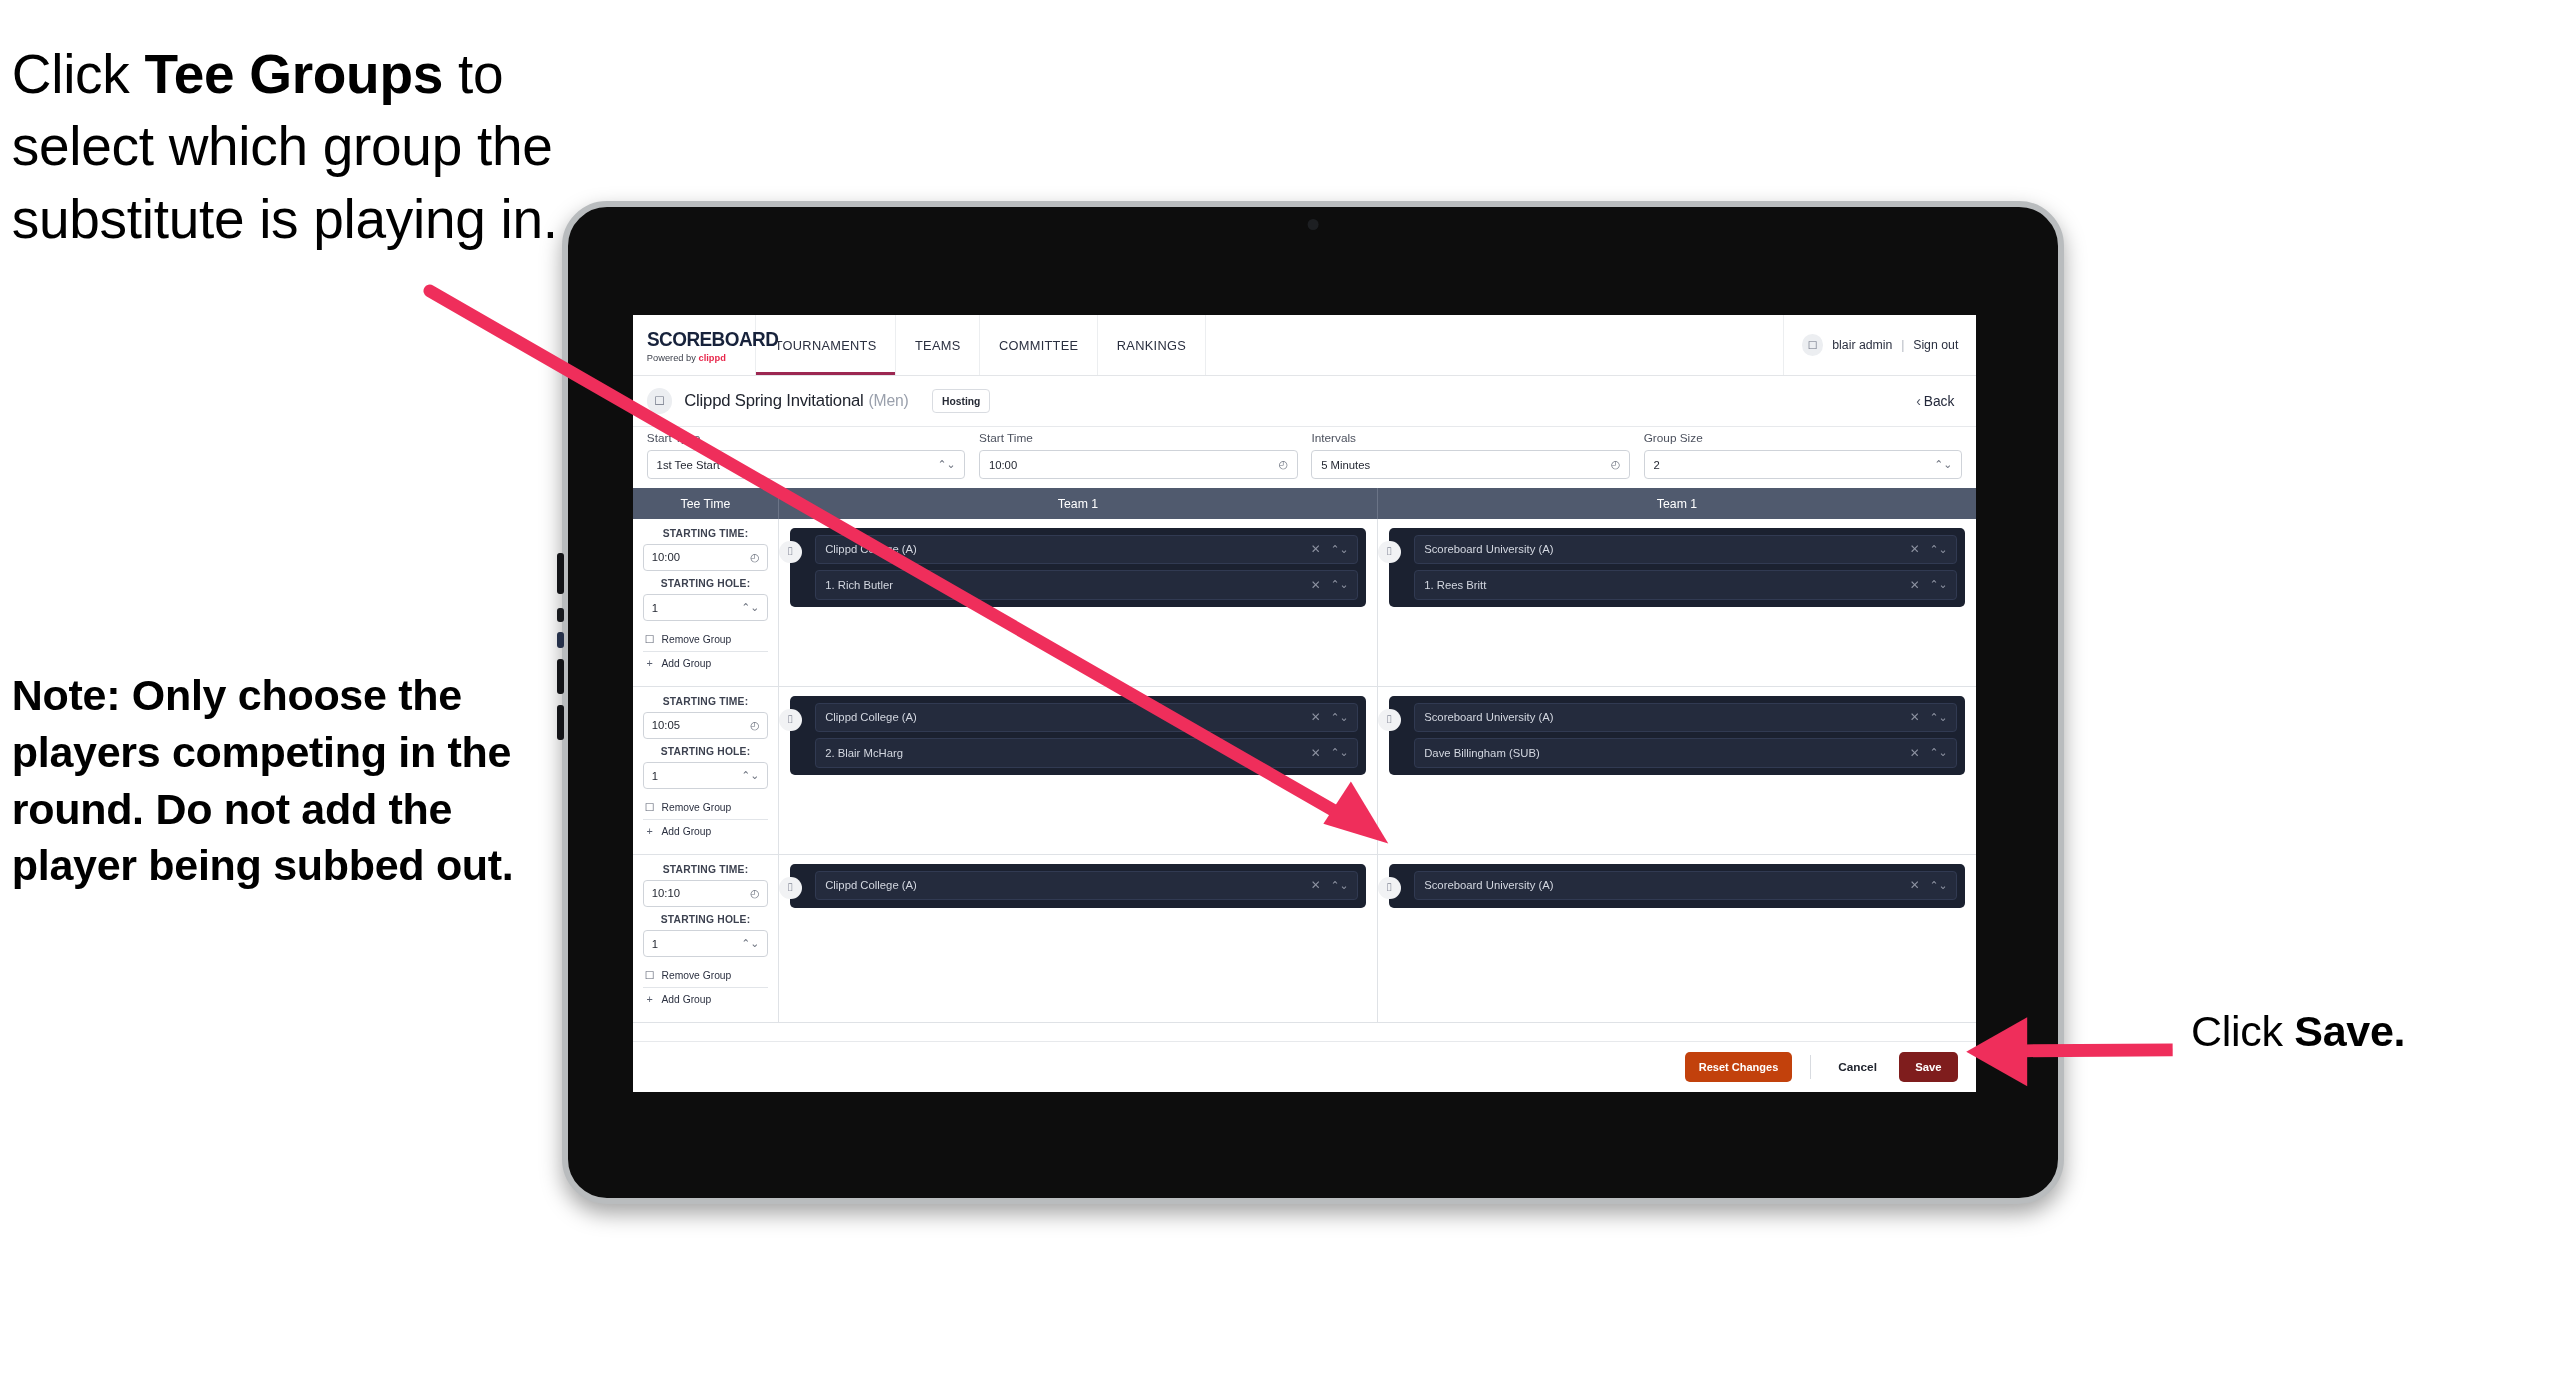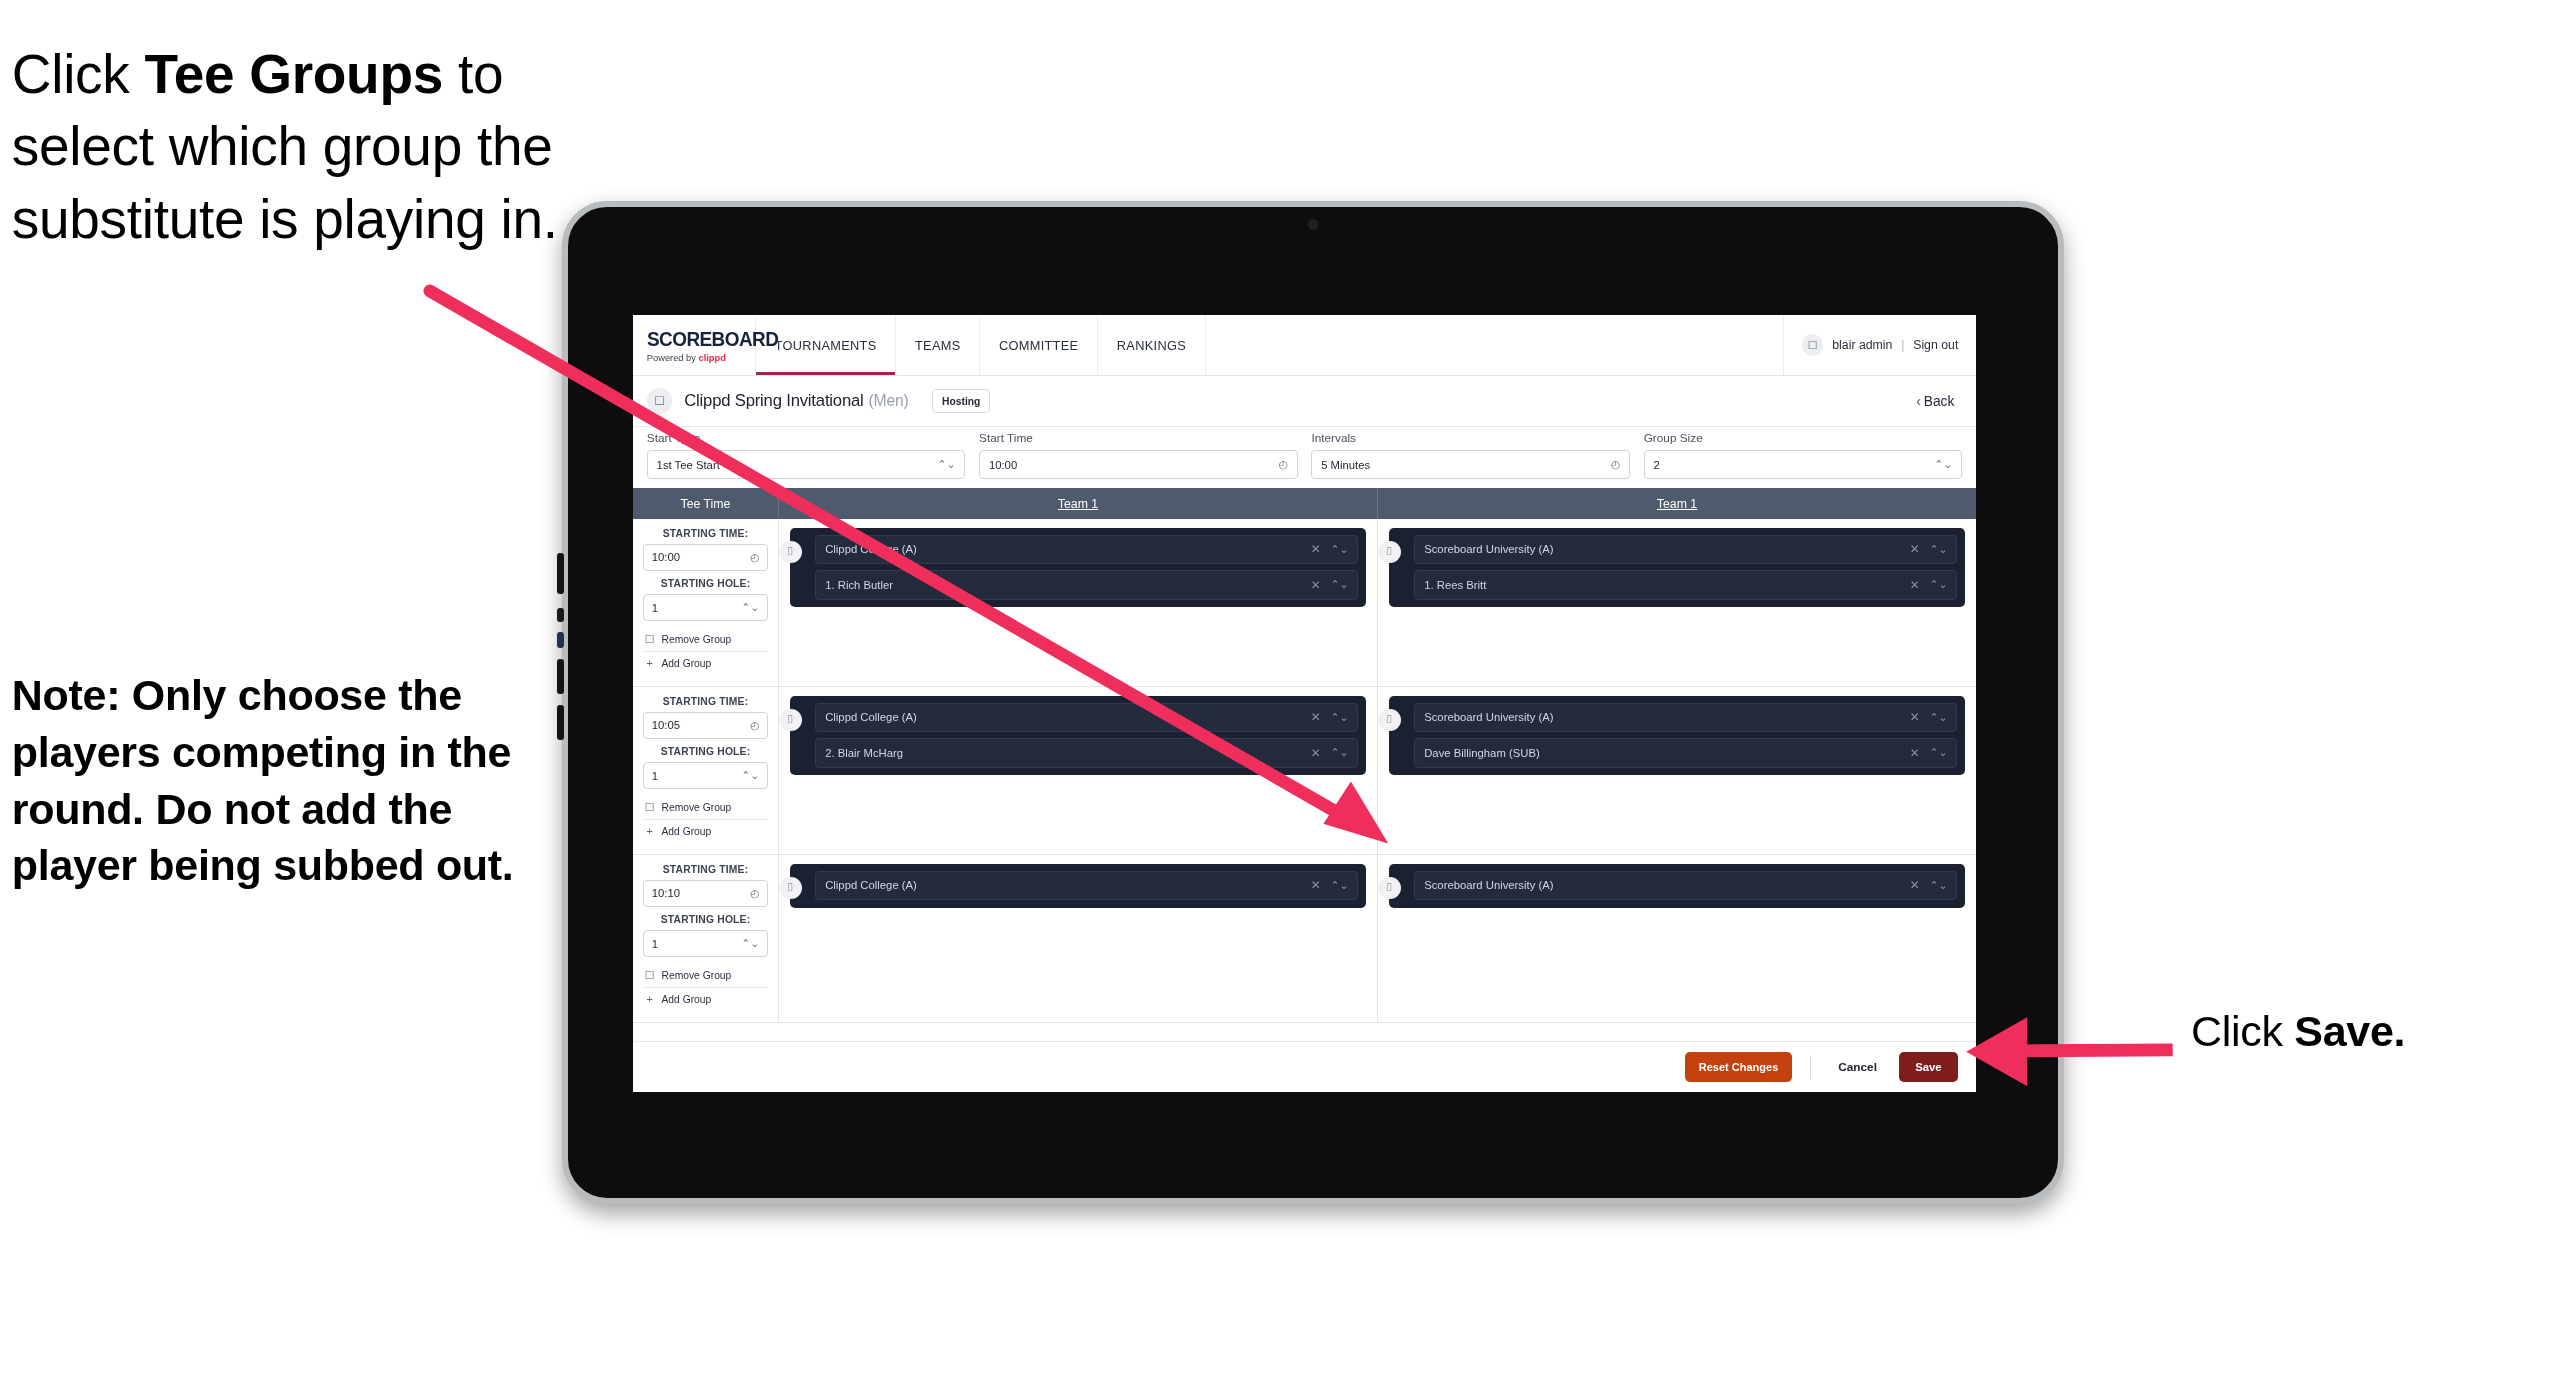--- a/index.html
+++ b/index.html
@@ -135,21 +135,21 @@
   .field-ctl .ic { color: #6e7480; font-size: 10.8px; }
 
   
   #tablewrap { flex: 1; display: flex; flex-direction: column; min-height: 0; background:#fff; }
   #thead { display: flex; height: 31px; flex: 0 0 31px; background: #505a6e; }
   .th {
     color: #fff; font-size: 12.3px; display: flex; align-items: center; justify-content: center;
     border-right: 1px solid #6b7487;
   }
   .th.tee { width: 146px; flex: 0 0 146px; }
-  .th.team { flex: 1; text-decoration: underline; }
+  .th.team { flex: 1; }
   .th.team:last-child { border-right: none; }
 
   #tbody { flex: 1; overflow: hidden; position: relative; }
   .trow { display: flex; border-bottom: 1px solid #dfe2e6; min-height: 168px; }
   .tee-cell {
     width: 146px; flex: 0 0 146px; padding: 8.8px 9.8px 5.9px 9.8px;
     border-right: 1px solid #dfe2e6;
     display: flex; flex-direction: column; align-items: stretch;
   }
   .tee-lab { font-size: 10.3px; font-weight: 700; color: #3d4250; text-align: center; letter-spacing: 0.2px; }

